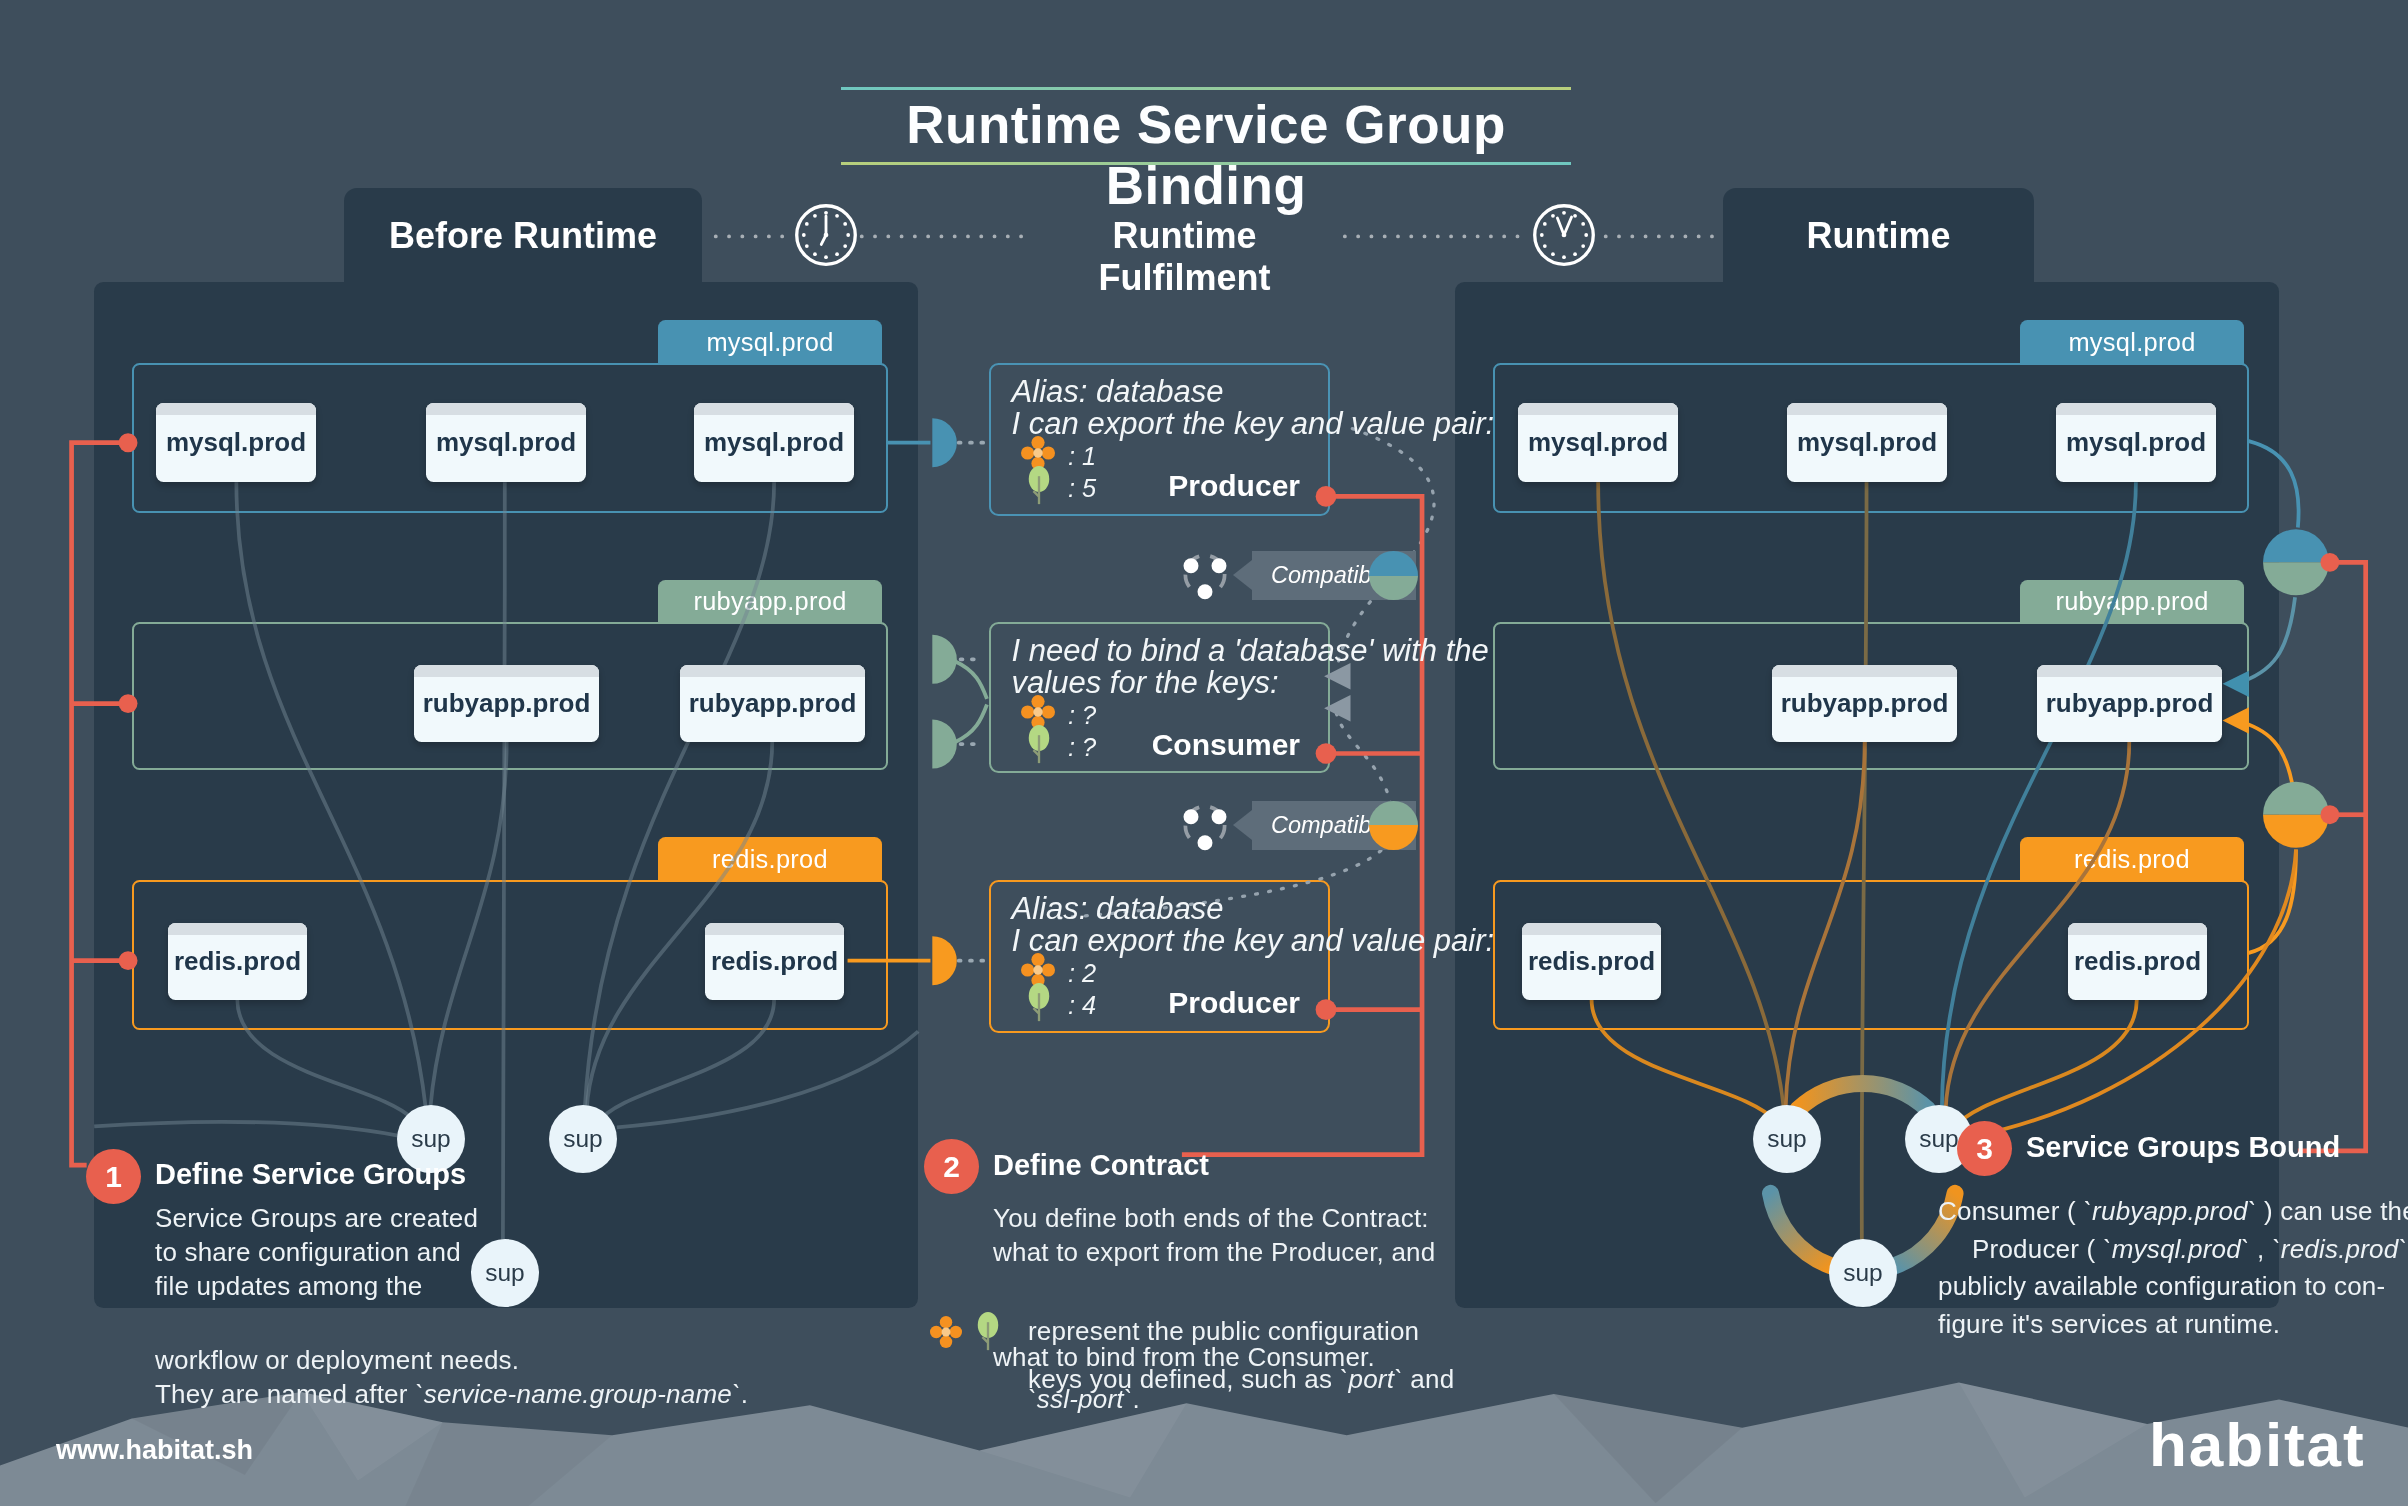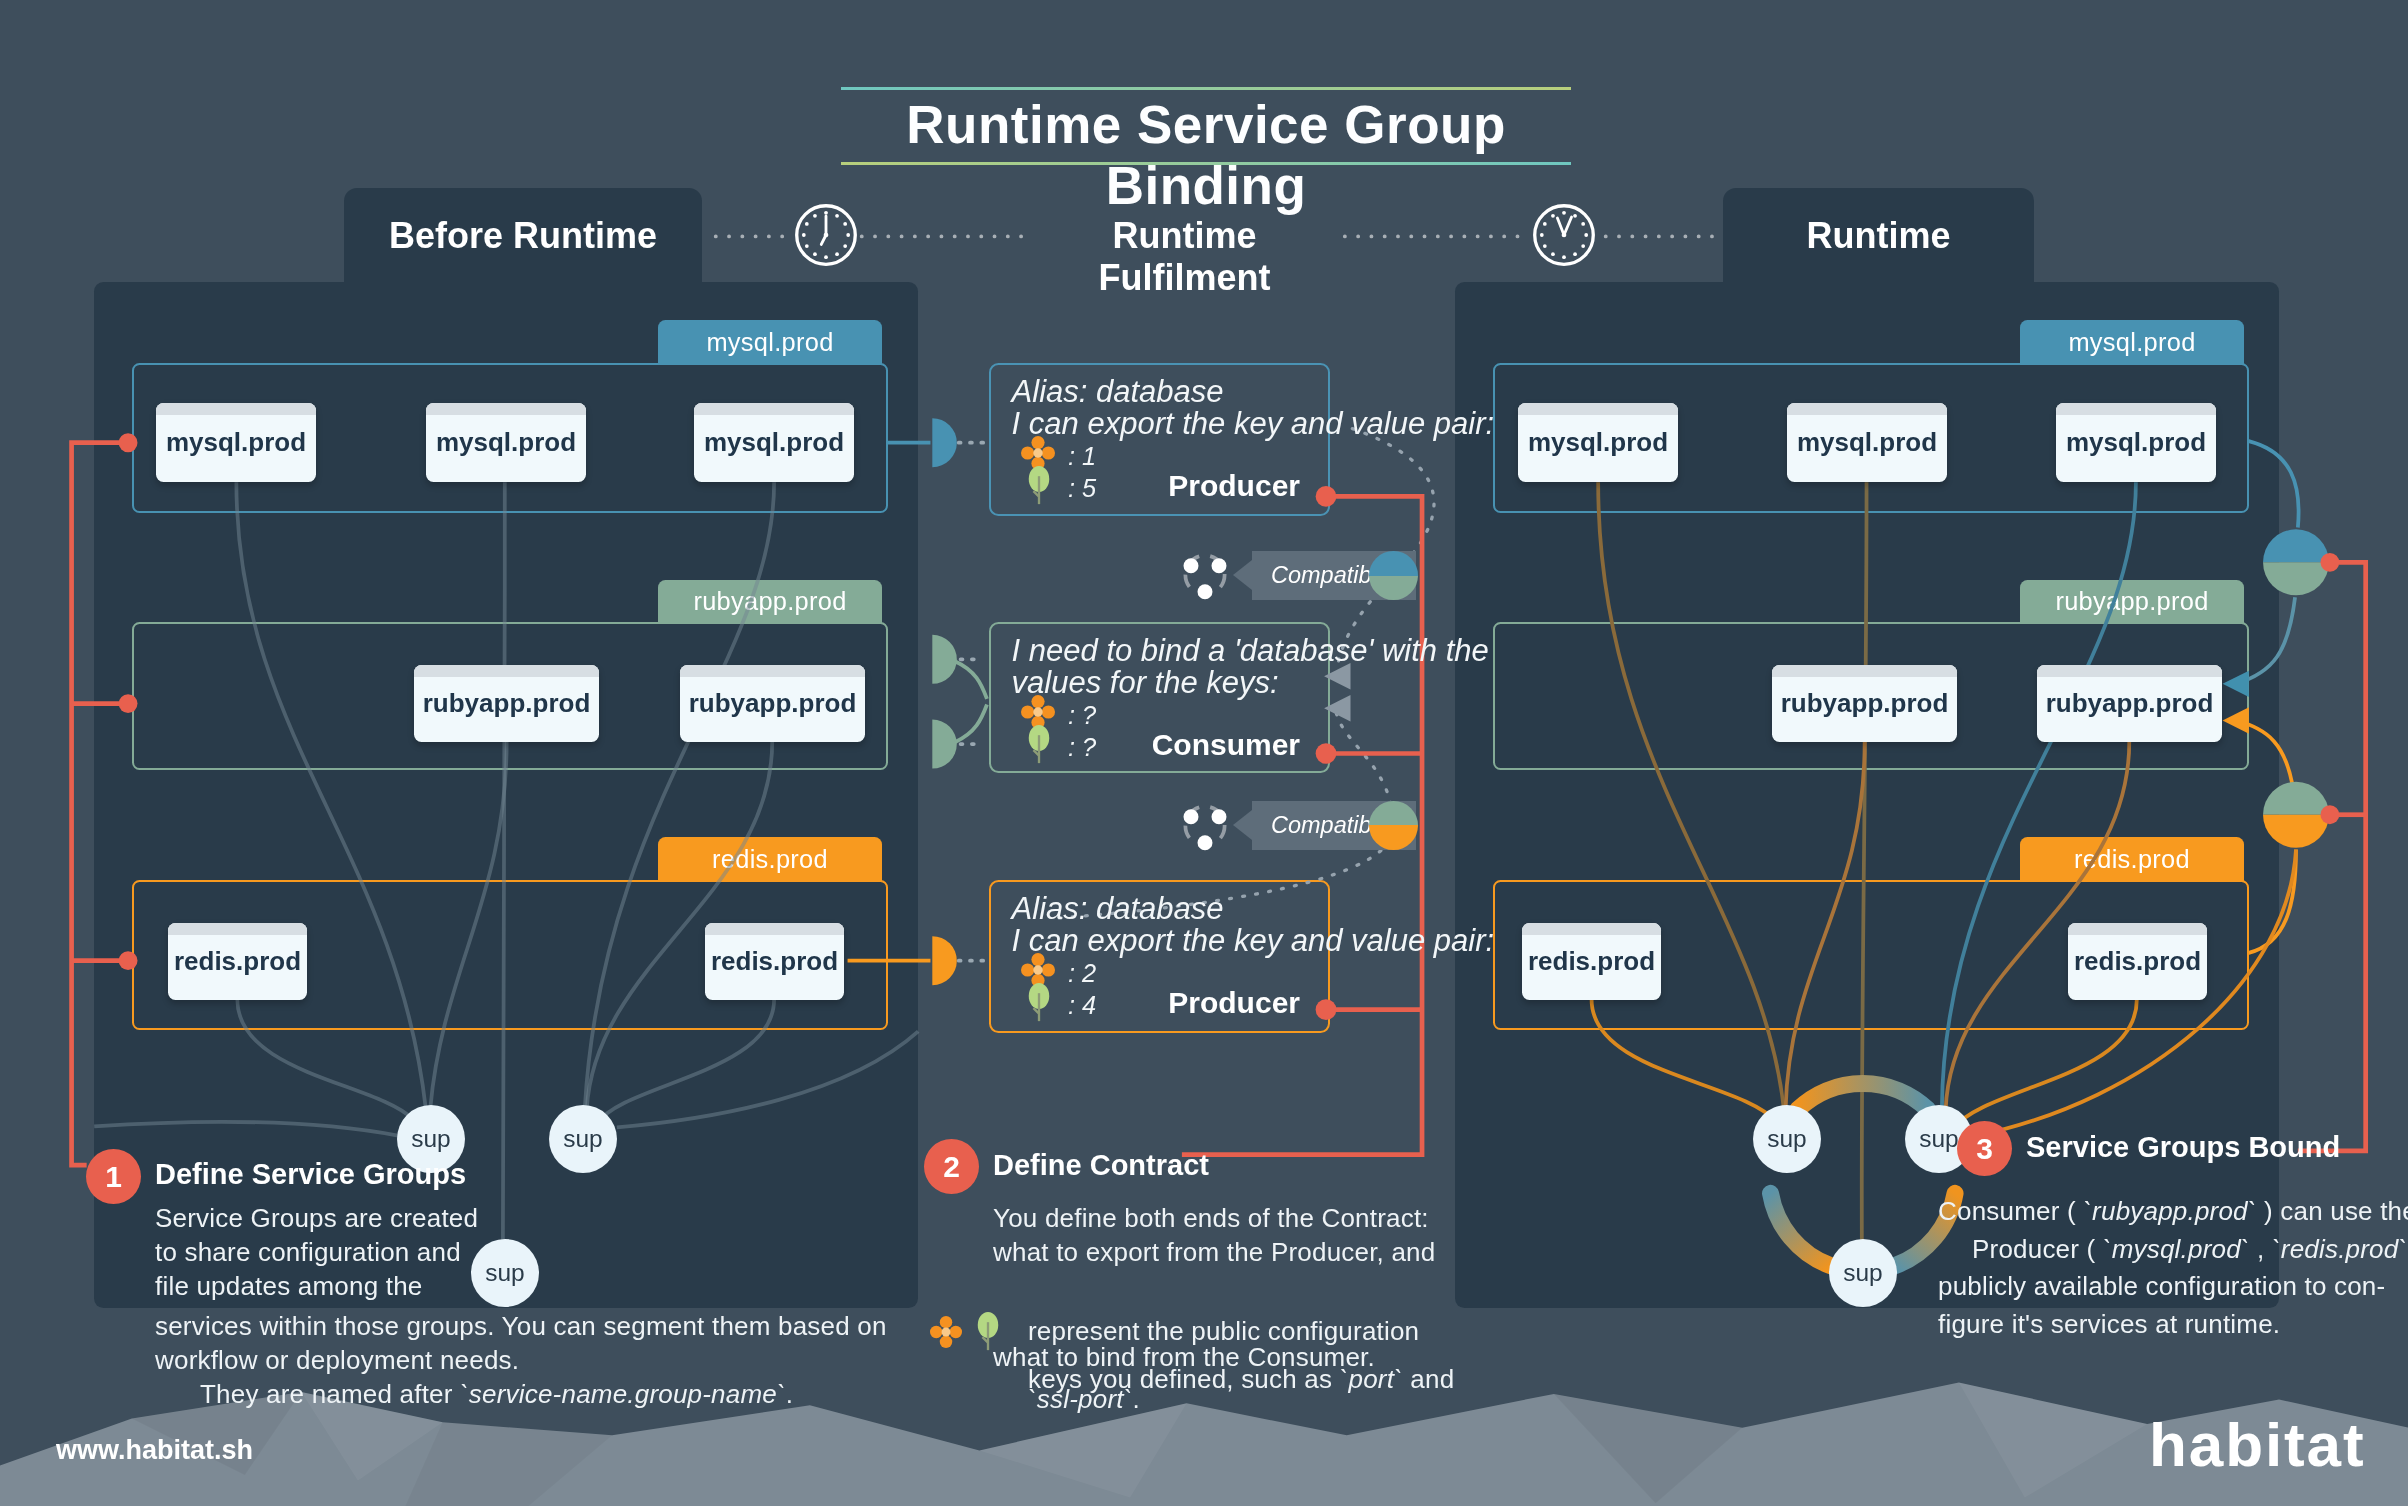--- a/index.html
+++ b/index.html
@@ -409,23 +409,22 @@
       <span>sup</span>
     </div>
 
   <div class="stepnum" style="left:86px;top:1149px;">
       <span>1</span>
     </div>
   <div class="stephead" style="left:155px;top:1158px;">Define Service Groups</div>
   <div class="bodyline" style="left:155px;top:1203px;">Service Groups are created</div>
   <div class="bodyline" style="left:155px;top:1237px;">to share configuration and</div>
   <div class="bodyline" style="left:155px;top:1271px;">file updates among the</div>
-  <div class="bodyline" style="left:155px;top:1311px;">services within those groups. You can segment them based on</div>
   <div class="bodyline" style="left:155px;top:1345px;">workflow or deployment needs.</div>
-  <div class="bodyline" style="left:155px;top:1379px;margin-left:45px;">
+  <div class="bodyline" style="left:155px;top:1379px;">
     <span>They are named after </span><span class="code">`service-name.group-name`</span><span>.</span>
   </div>
 
   <div class="stepnum" style="left:924px;top:1139px;">
       <span>2</span>
     </div>
   <div class="stephead" style="left:993px;top:1149px;">Define Contract</div>
   <div class="bodyline" style="left:993px;top:1203px;">You define both ends of the Contract:</div>
   <div class="bodyline" style="left:993px;top:1237px;">what to export from the Producer, and</div>
   <div class="bodyline" style="left:993px;top:1342px;">what to bind from the Consumer.</div>

